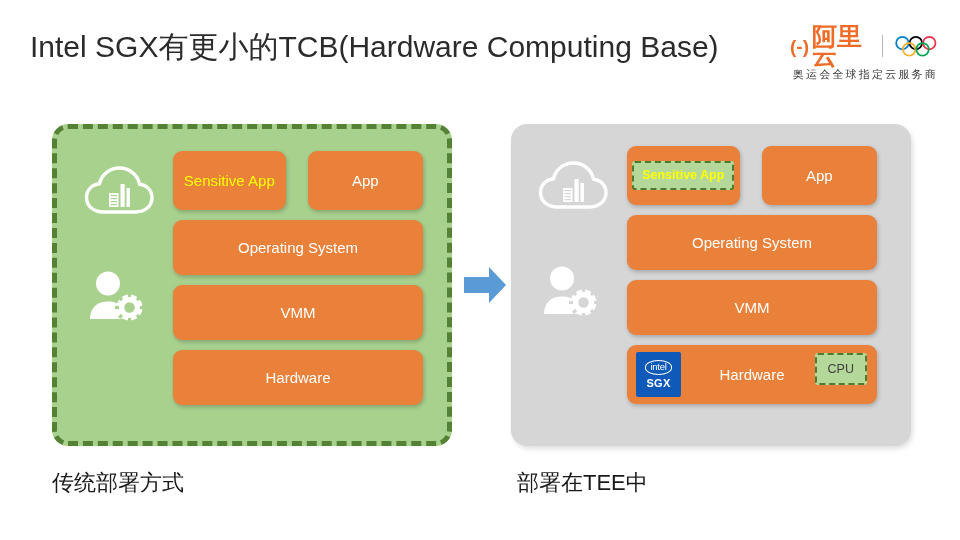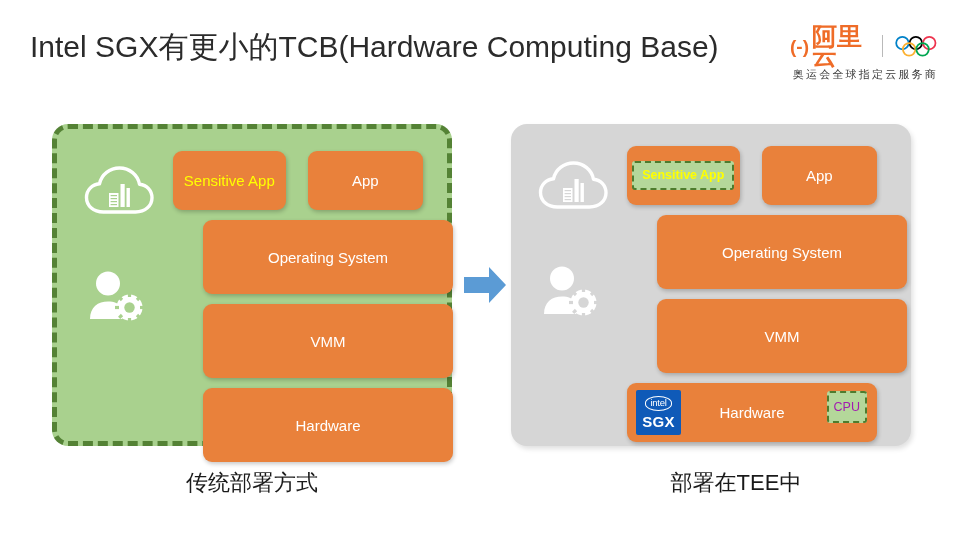--- a/index.html
+++ b/index.html
@@ -135,23 +135,22 @@
   .layer-sensitive {
     width: 118px;
     height: 59px;
   }
   .layer-app {
     width: 121px;
     height: 59px;
   }
   .layer-wide {
     width: 250px;
-    height: 74px;
+    height: 55px;
     margin-top: 10px;
-    margin-left: 30px;
   }
   .sensitive-text-plain {
     color: #ffff00;
     font-size: 15px;
   }
 
   
   .chip-enclave {
     background: #b4d79a;
     border: 2.5px dashed #4e7c2e;
@@ -160,24 +159,24 @@
     font-size: 12.5px;
     font-weight: 700;
     padding: 6px 8px;
     line-height: 1;
     white-space: nowrap;
   }
   .chip-cpu {
     background: #b4d79a;
     border: 2.5px dashed #4e7c2e;
     border-radius: 3px;
-    color: #a21caf;
+    color: #404040;
     font-size: 12.5px;
     font-weight: 400;
-    padding: 7px 5px;
+    padding: 7px 11px;
     line-height: 1;
     white-space: nowrap;
   }
 
   
   .layer-hardware-tee {
     width: 250px;
     height: 59px;
     margin-top: 10px;
     position: relative;
@@ -201,21 +200,21 @@
     border: 1.6px solid #ffffff;
     border-radius: 50%;
     color: #ffffff;
     font-size: 9.5px;
     padding: 1px 5px 2px 5px;
     line-height: 1;
     letter-spacing: -0.3px;
   }
   .intel-sgx {
     color: #ffffff;
-    font-size: 15px;
+    font-size: 11px;
     font-weight: 700;
     letter-spacing: 0.3px;
     line-height: 1;
     margin-top: 2px;
   }
   .hardware-label-tee {
     font-size: 15px;
     color: #ffffff;
   }
   .cpu-holder {
@@ -232,25 +231,24 @@
     width: 46px;
     height: 42px;
   }
 
   
   .caption {
     position: absolute;
     top: 468px;
     font-size: 22px;
     color: #1a1a1a;
-    text-align: center;
     width: 400px;
   }
   #caption-traditional { left: 52px; }
-  #caption-tee { left: 536px; }
+  #caption-tee { left: 517px; }
 </style>
 </head>
 <body>
 
 <div id="slide-title">Intel SGX有更小的TCB(Hardware Computing Base)</div>
 
 <div id="brand-logo">
   <div id="brand-row">
     <div class="ali-mark">
       <span class="ali-bracket">(-)</span>

